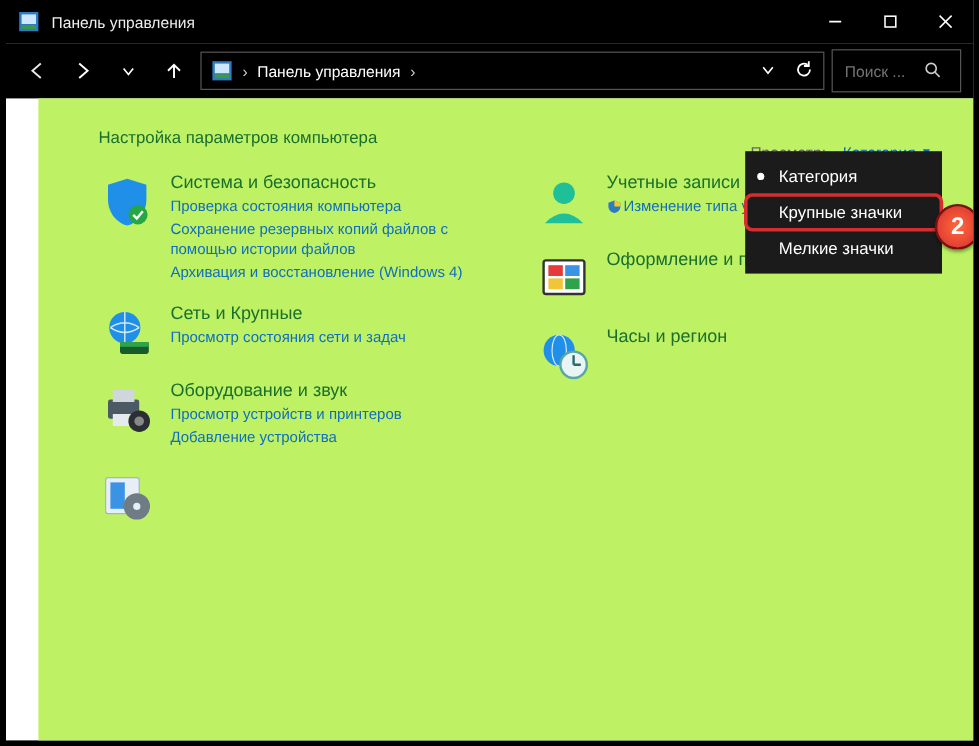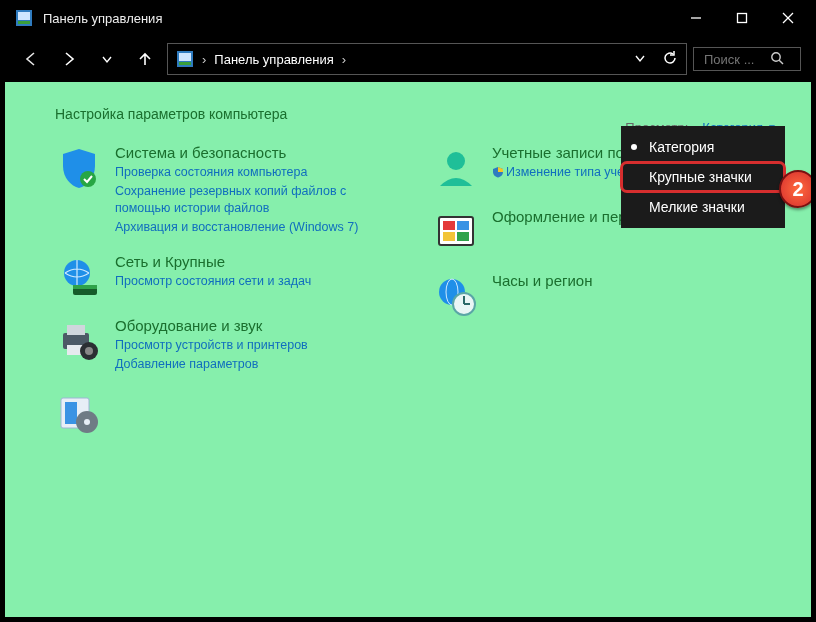--- a/index.html
+++ b/index.html
@@ -64,35 +64,36 @@
     padding: 0 8px;
     gap: 8px;
     color: #fff;
     position: relative;
   }
   .addr-box .cp-icon { width:18px;height:18px;}
   .addr-sep { color:#ccc;}
   .addr-text { color:#fff; font-size:13px;}
   .addr-right { margin-left:auto; display:flex; gap:16px; align-items:center;}
   .search-box {
-    width: 108px; height: 24px;
+    width: 108px; height: 36px;
     border: 1px solid #555;
     display: flex; align-items: center;
     color: #ccc; padding:0 8px; gap:8px;
   }
   .search-box input {
     background: transparent; border: none; outline: none;
     color: #ccc; width: 60px; font-size: 13px;
   }
   .content {
     flex: 1;
-    background: #86efac;
+    background: #bef264;
     padding: 24px 32px 10px 50px;
     position: relative;
     overflow: hidden;
+    margin-left: 27px;
   }
   .page-title {
     color: #1a6f2e;
     font-size: 14px;
     margin-bottom: 22px;
   }
   .view-block {
     position: absolute;
     top: 38px;
     right: 34px;
@@ -304,21 +305,21 @@
             <svg width="44" height="44" viewBox="0 0 44 44">
                   <path d="M22 3 L38 8 V20 C38 32 30 40 22 42 C14 40 6 32 6 20 V8 Z" fill="#1f8fe8"></path>
                   <circle cx="31" cy="33" r="8" fill="#27a644"></circle>
                   <path d="M27 33 L30 36 L35 30" stroke="#fff" stroke-width="2" fill="none"></path>
                 </svg>
           </div>
           <div>
             <h3>Система и безопасность</h3>
             <a class="link">Проверка состояния компьютера</a>
             <a class="link">Сохранение резервных копий файлов с помощью истории файлов</a>
-            <a class="link">Архивация и восстановление (Windows 7)</a>
+            <a class="link">Архивация и восстановление (Windows 4)</a>
           </div>
         </div>
 
         <div class="cat">
           <div class="cicon">
             <svg width="44" height="44" viewBox="0 0 44 44">
                   <circle cx="20" cy="18" r="13" fill="#1f8fe8"></circle>
                   <path d="M8 18 Q20 10 32 18 M8 18 Q20 26 32 18 M20 5 V31" stroke="#cfe9ff" stroke-width="1.2" fill="none"></path>
                   <rect x="16" y="30" width="24" height="10" rx="2" fill="#165b2a"></rect>
                   <rect x="16" y="30" width="24" height="4" fill="#2fa24a"></rect>
@@ -336,21 +337,21 @@
                   <rect x="6" y="14" width="26" height="16" rx="2" fill="#4c5a66"></rect>
                   <rect x="10" y="6" width="18" height="10" fill="#cfd6dc"></rect>
                   <rect x="10" y="26" width="18" height="10" fill="#e6eaee"></rect>
                   <circle cx="32" cy="32" r="9" fill="#2b2f33"></circle>
                   <circle cx="32" cy="32" r="4" fill="#888"></circle>
                 </svg>
           </div>
           <div>
             <h3>Оборудование и звук</h3>
             <a class="link">Просмотр устройств и принтеров</a>
-            <a class="link">Добавление параметров</a>
+            <a class="link">Добавление устройства</a>
           </div>
         </div>
 
         <div class="cat">
           <div class="cicon">
             <svg width="44" height="44" viewBox="0 0 44 44">
                   <rect x="4" y="6" width="28" height="30" rx="2" fill="#e7eef6" stroke="#9cb6d4"></rect>
                   <rect x="8" y="10" width="12" height="22" fill="#3a93e4"></rect>
                   <circle cx="30" cy="30" r="11" fill="#6f7b85"></circle>
                   <circle cx="30" cy="30" r="3" fill="#e7eef6"></circle>

